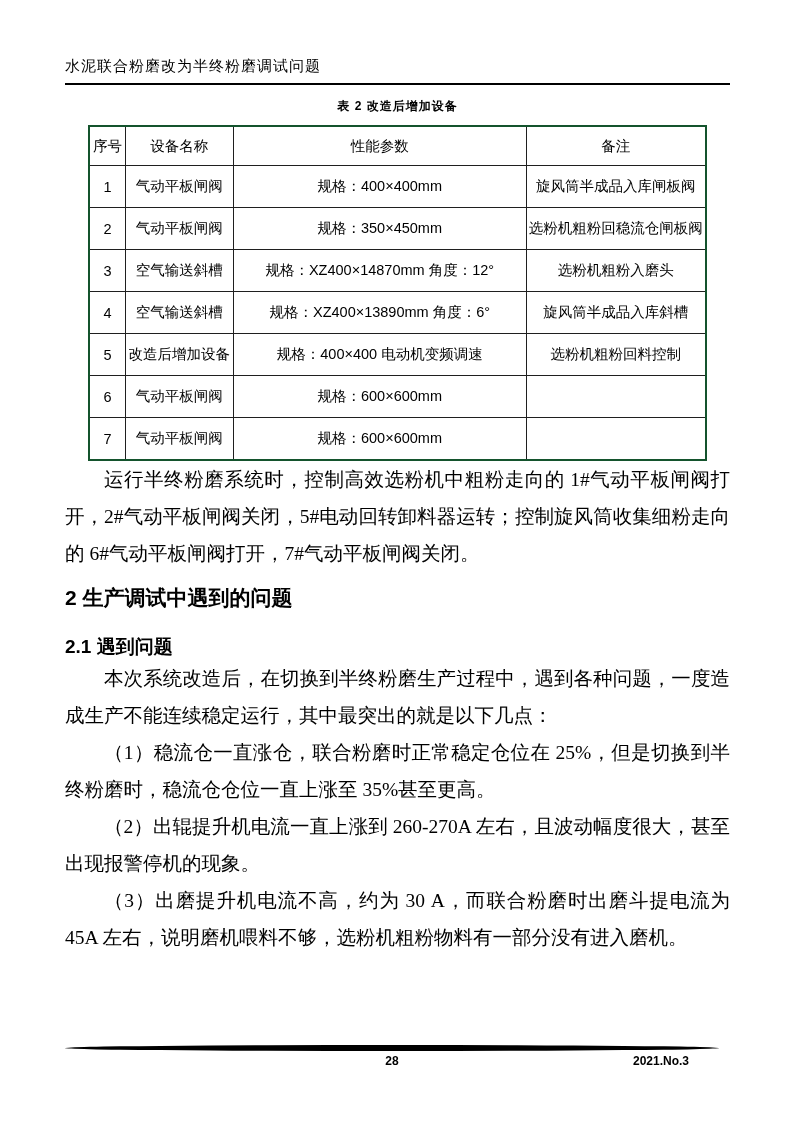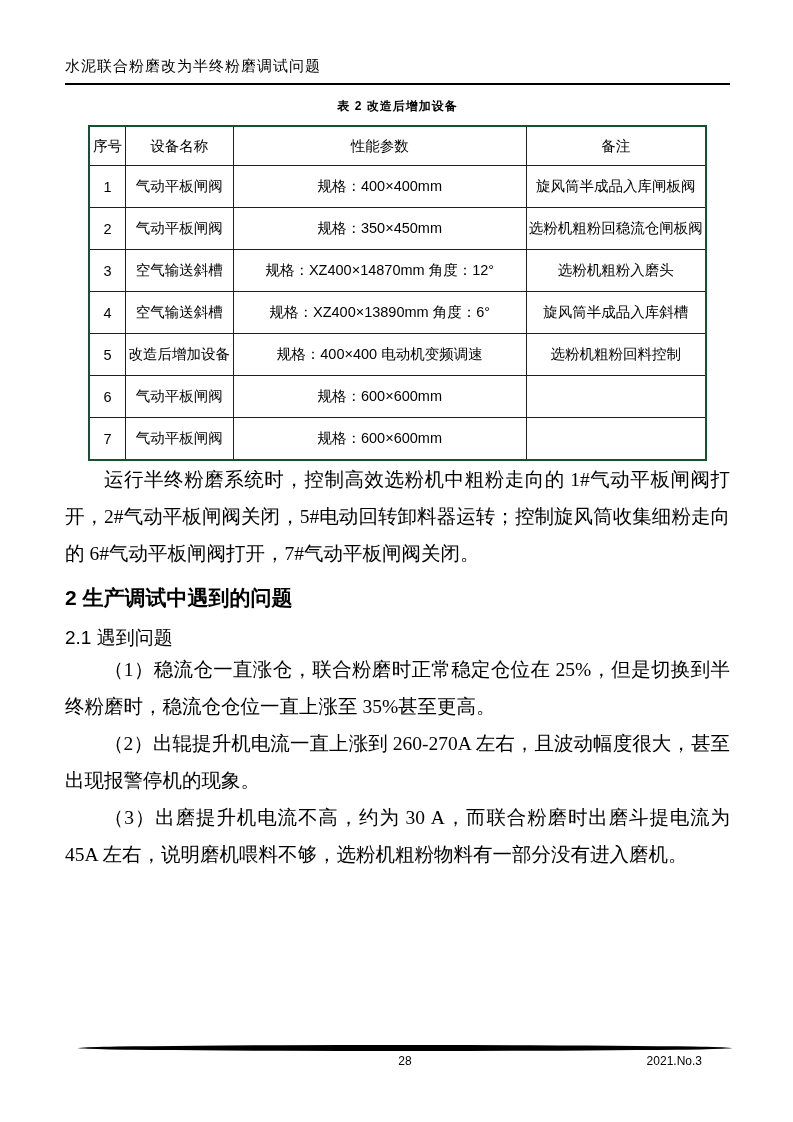--- a/index.html
+++ b/index.html
@@ -42,26 +42,26 @@
     text-align:justify; text-indent:2em; margin:0;
   }
   .p-after-table { margin-top:7px; }
   .sec-heading {
     font-family:"Liberation Sans","DejaVu Sans",sans-serif;
     font-weight:bold; font-size:21px; line-height:28px;
     margin:12px 0 0 0;
   }
   .sub-heading {
     font-family:"Liberation Sans","DejaVu Sans",sans-serif;
-    font-weight:normal; font-size:19px; line-height:26px;
-    margin:13px 0 0 0;
+    font-weight:bold; font-size:19px; line-height:26px;
+    margin:22px 0 0 0;
   }
   .p-intro { margin-top:6px; }
 
-  .footer { position:absolute; top:1045px; left:78px; width:654px; }
+  .footer { position:absolute; top:1045px; left:65px; width:654px;font-weight:bold; }
   .footer-bar { height:6px; background:#000; border-radius:50%; }
   .footer-meta {
     position:relative; margin-top:3px; height:16px;
     font-family:"Liberation Sans","DejaVu Sans",sans-serif; font-size:12px;
   }
   .page-num { position:absolute; left:50%; transform:translateX(-50%); }
   .issue-num { position:absolute; right:30px; }
 </style>
 </head>
 <body>
@@ -133,20 +133,21 @@
         <td></td>
       </tr>
     </tbody>
   </table>
 
   <p class="body p-after-table">运行半终粉磨系统时，控制高效选粉机中粗粉走向的 1#气动平板闸阀打开，2#气动平板闸阀关闭，5#电动回转卸料器运转；控制旋风筒收集细粉走向的 6#气动平板闸阀打开，7#气动平板闸阀关闭。</p>
 
   <div class="sec-heading">2 生产调试中遇到的问题</div>
   <div class="sub-heading">2.1 遇到问题</div>
 
+  <p class="body p-intro">本次系统改造后，在切换到半终粉磨生产过程中，遇到各种问题，一度造成生产不能连续稳定运行，其中最突出的就是以下几点：</p>
   <p class="body">（1）稳流仓一直涨仓，联合粉磨时正常稳定仓位在 25%，但是切换到半终粉磨时，稳流仓仓位一直上涨至 35%甚至更高。</p>
   <p class="body">（2）出辊提升机电流一直上涨到 260-270A 左右，且波动幅度很大，甚至出现报警停机的现象。</p>
   <p class="body">（3）出磨提升机电流不高，约为 30 A，而联合粉磨时出磨斗提电流为 45A 左右，说明磨机喂料不够，选粉机粗粉物料有一部分没有进入磨机。</p>
 
 </div>
 
 <div class="footer">
   <div class="footer-bar"></div>
   <div class="footer-meta">
     <span class="page-num">28</span>

